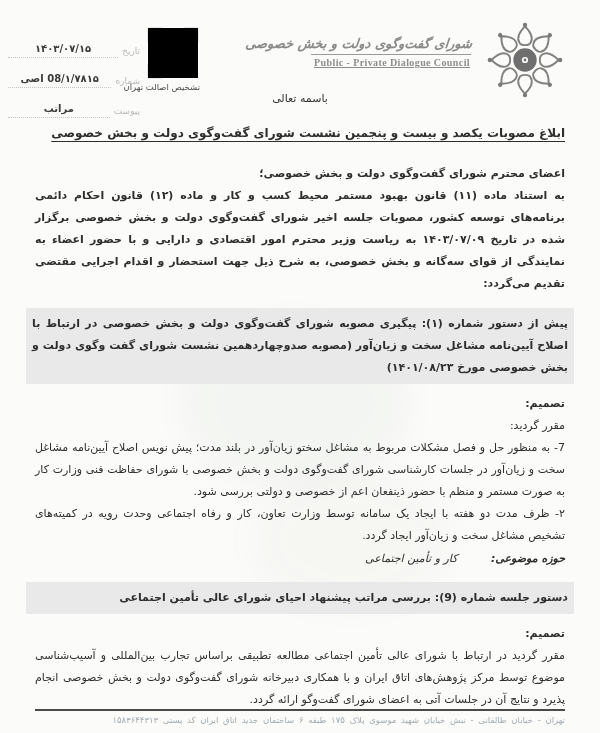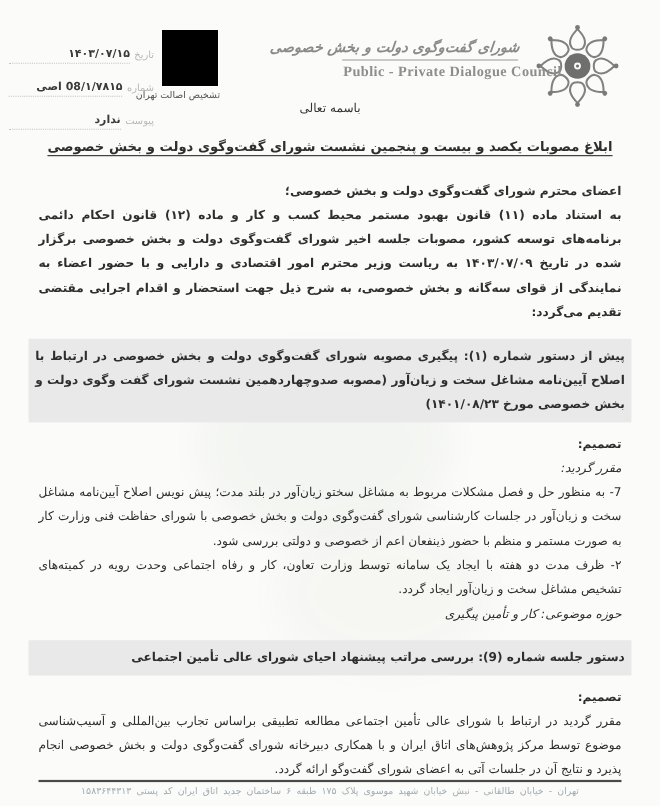--- a/index.html
+++ b/index.html
@@ -13,50 +13,50 @@
   
   .logo { position:absolute; top:20px; right:36px; width:78px; height:80px; }
   .brand { position:absolute; top:36px; right:128px; width:160px; text-align:center; }
   .brand-fa {
     font-size:13px; color:#8a8a8a; font-style:italic; font-weight:700;
     transform:skewX(-6deg); padding-bottom:3px; border-bottom:1px solid #9a9a9a;
     white-space:nowrap; direction:rtl;
   }
   .brand-en {
     font-family:"Liberation Serif","DejaVu Serif",serif;
-    font-size:13px; font-weight:700; color:#8d8d8d; letter-spacing:.4px;
-    padding-top:2px; white-space:nowrap;
+    font-size:10px; font-weight:700; color:#8d8d8d; letter-spacing:.4px;
+    padding-top:2px; white-space:nowrap;text-decoration:underline;
   }
   .qr-wrap { position:absolute; top:27px; left:146px; width:54px; text-align:center; }
   .qr { width:52px; height:52px; display:block; margin:0 auto; }
   .qr-caption { font-size:8.5px; color:#4d4d4d; margin-top:3px; direction:rtl; white-space:nowrap; }
   .meta { position:absolute; top:28px; left:8px; width:132px; direction:rtl; }
   .meta-row { display:flex; align-items:flex-end; height:30px; }
   .meta-label { font-size:9px; color:#b8b8b8; padding-left:4px; padding-bottom:2px; white-space:nowrap; }
-  .meta-line { flex:1; border-bottom:1px dotted #c4c4c4; text-align:right; padding-bottom:1px; }
+  .meta-line { flex:1; border-bottom:1px dotted #c4c4c4; text-align:center; padding-bottom:1px; }
   .meta-value { font-size:10px; font-weight:700; color:#3a3a3a; white-space:nowrap; }
   
   .content { position:relative; margin:0 35px; direction:rtl; text-align:justify;
              font-size:11px; line-height:22px; }
   .bismillah { margin-top:88px; text-align:center; font-size:11px; color:#333; }
-  .doc-title { margin-top:12px; text-align:center; font-size:12px; font-weight:700;
+  .doc-title { margin-top:12px; font-size:12px; font-weight:700;
                text-decoration:underline; text-underline-offset:4px; }
   .salutation { margin-top:19px; font-weight:700; font-size:11px; }
   .intro { font-weight:700; }
   .hl { background:#e9e9e9; font-weight:700; padding:5px 6px; margin:13px -9px 0; line-height:22px; }
   .lbl-bold { margin-top:9px; font-weight:700; }
-  .plain { font-weight:400;font-style:italic; }
+  .plain { font-weight:400; }
   .item { font-weight:400; }
   .scope { margin-top:1px; }
-  .scope-label { font-weight:400; font-style:italic; }
+  .scope-label { font-weight:700; font-style:italic;margin-left:30px; }
   .scope-value { font-style:italic; }
   .gap-m { margin-top:12px; }
   
   .footer { position:absolute; left:35px; right:35px; bottom:8px;
-            border-top:2px solid #4a4a4a; padding-top:4px; text-align:center; }
+            border-top:2px solid #4a4a4a; padding-top:4px; }
   .footer-text { font-size:8.5px; color:#a2abb1; letter-spacing:.3px; direction:rtl; word-spacing:2px; }
   
   .wm { position:absolute; border-radius:50%; filter:blur(14px); pointer-events:none; }
   .wm1 { top:320px; left:180px; width:230px; height:170px; background:#7a9a7a; opacity:.05; }
   .wm2 { top:470px; left:250px; width:200px; height:140px; background:#8a8a7a; opacity:.04; }
 </style>
 </head>
 <body>
 
 <div class="page">
@@ -135,40 +135,40 @@
       <div class="meta-row">
         <span class="meta-label">تاریخ</span>
         <span class="meta-line"><span class="meta-value">۱۴۰۳/۰۷/۱۵</span></span>
       </div>
       <div class="meta-row">
         <span class="meta-label">شماره</span>
         <span class="meta-line"><span class="meta-value">08/۱/۷۸۱۵ اصی</span></span>
       </div>
       <div class="meta-row">
         <span class="meta-label">پیوست</span>
-        <span class="meta-line"><span class="meta-value">ندارد</span></span>
+        <span class="meta-line"><span class="meta-value">مراتب</span></span>
       </div>
     </div>
   </div>
 
   <div class="content">
     <div class="bismillah">باسمه تعالی</div>
     <div class="doc-title">ابلاغ مصوبات یکصد و بیست و پنجمین نشست شورای گفت‌وگوی دولت و بخش خصوصی</div>
 
     <div class="salutation">اعضای محترم شورای گفت‌وگوی دولت و بخش خصوصی؛</div>
     <div class="intro">به استناد ماده (۱۱) قانون بهبود مستمر محیط کسب و کار و ماده (۱۲) قانون احکام دائمی برنامه‌های توسعه کشور، مصوبات جلسه اخیر شورای گفت‌وگوی دولت و بخش خصوصی برگزار شده در تاریخ ۱۴۰۳/۰۷/۰۹ به ریاست وزیر محترم امور اقتصادی و دارایی و با حضور اعضاء به نمایندگی از قوای سه‌گانه و بخش خصوصی، به شرح ذیل جهت استحضار و اقدام اجرایی مقتضی تقدیم می‌گردد:</div>
 
     <div class="hl">پیش از دستور شماره (۱): پیگیری مصوبه شورای گفت‌وگوی دولت و بخش خصوصی در ارتباط با اصلاح آیین‌نامه مشاغل سخت و زیان‌آور (مصوبه صدوچهاردهمین نشست شورای گفت وگوی دولت و بخش خصوصی مورخ ۱۴۰۱/۰۸/۲۳)</div>
     <div class="lbl-bold">تصمیم:</div>
     <div class="plain">مقرر گردید:</div>
     <div class="item">7- به منظور حل و فصل مشکلات مربوط به مشاغل سختو زیان‌آور در بلند مدت؛ پیش نویس اصلاح آیین‌نامه مشاغل سخت و زیان‌آور در جلسات کارشناسی شورای گفت‌وگوی دولت و بخش خصوصی با شورای حفاظت فنی وزارت کار به صورت مستمر و منظم با حضور ذینفعان اعم از خصوصی و دولتی بررسی شود.</div>
     <div class="item">۲- ظرف مدت دو هفته با ایجاد یک سامانه توسط وزارت تعاون، کار و رفاه اجتماعی وحدت رویه در کمیته‌های تشخیص مشاغل سخت و زیان‌آور ایجاد گردد.</div>
     <div class="scope">
       <span class="scope-label">حوزه موضوعی:</span>
-      <span class="scope-value">کار و تأمین پیگیری</span>
+      <span class="scope-value">کار و تأمین اجتماعی</span>
     </div>
 
     <div class="hl gap-m">دستور جلسه شماره (9): بررسی مراتب پیشنهاد احیای شورای عالی تأمین اجتماعی</div>
     <div class="lbl-bold">تصمیم:</div>
     <div class="item">مقرر گردید در ارتباط با شورای عالی تأمین اجتماعی مطالعه تطبیقی براساس تجارب بین‌المللی و آسیب‌شناسی موضوع توسط مرکز پژوهش‌های اتاق ایران و با همکاری دبیرخانه شورای گفت‌وگوی دولت و بخش خصوصی انجام پذیرد و نتایج آن در جلسات آتی به اعضای شورای گفت‌وگو ارائه گردد.</div>
 
   </div>
 
   <div class="footer">
     <div class="footer-text">تهران - خیابان طالقانی - نبش خیابان شهید موسوی پلاک ۱۷۵  طبقه ۶ ساختمان جدید اتاق ایران کد پستی  ۱۵۸۳۶۴۴۳۱۳</div>

